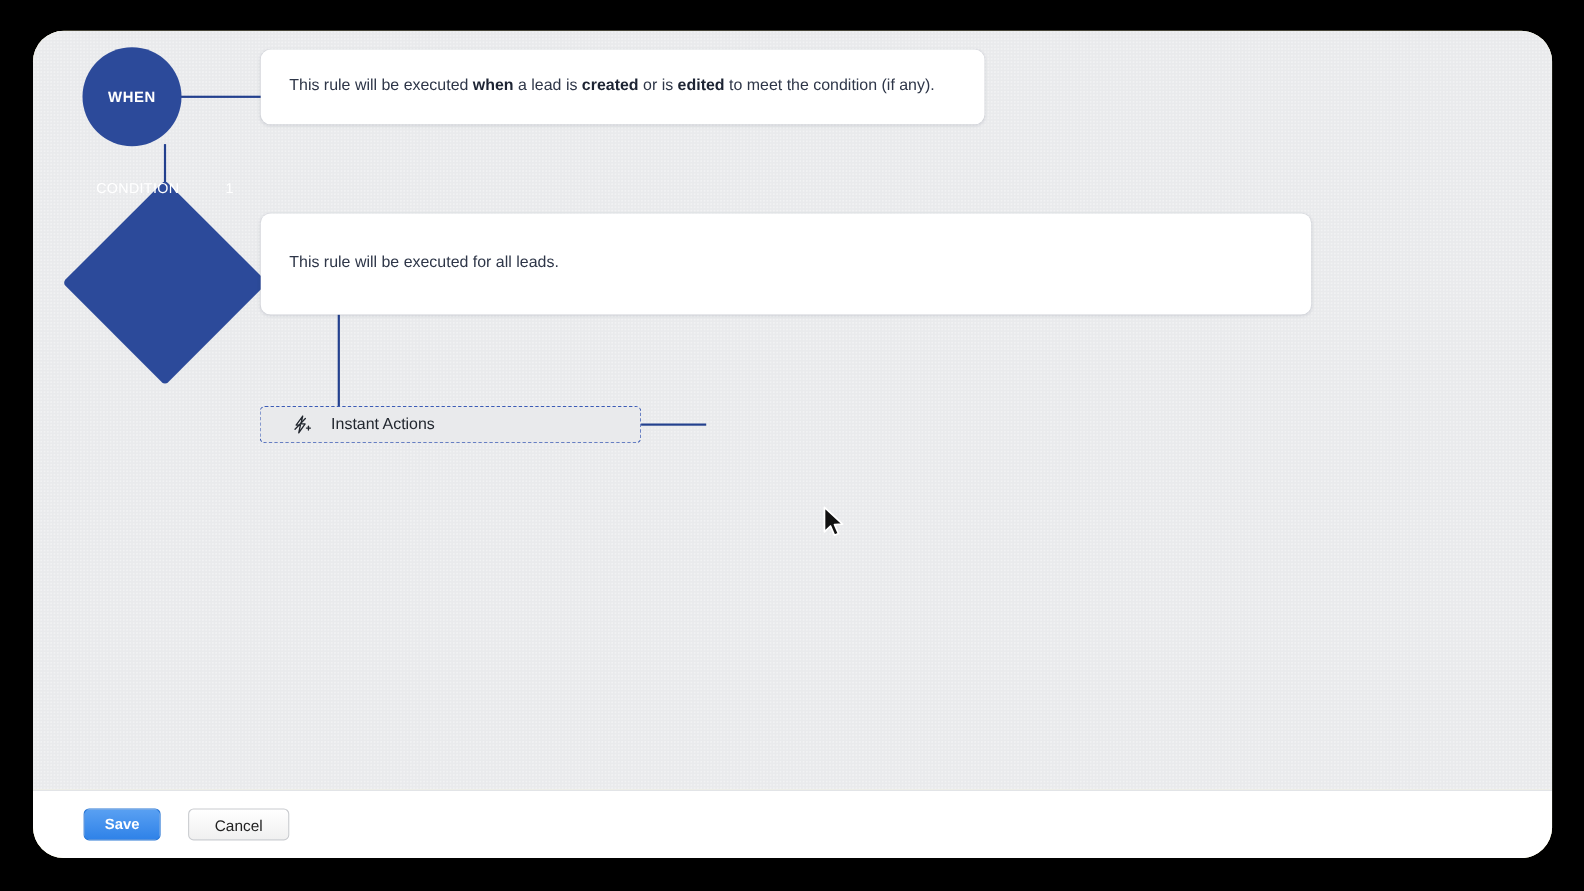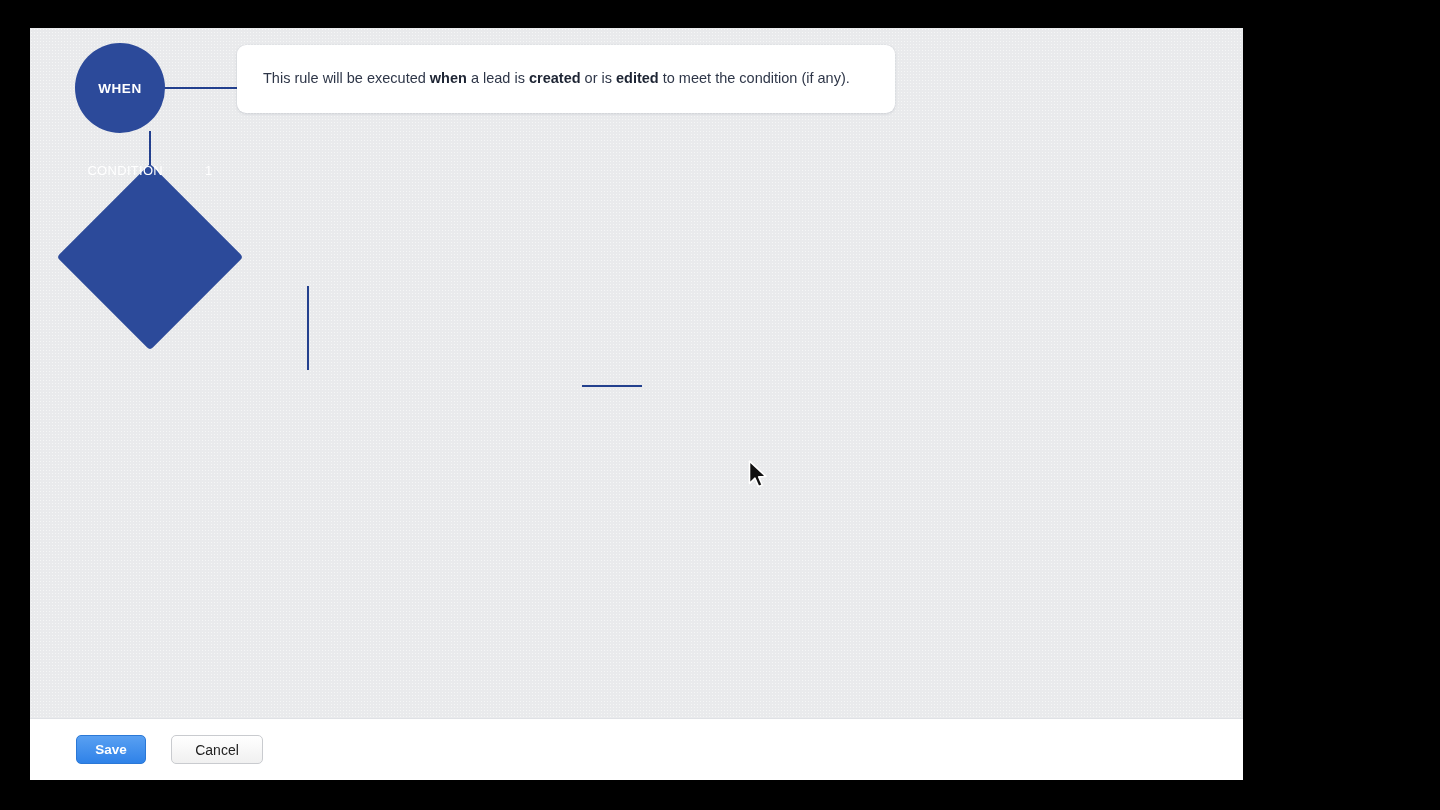--- a/index.html
+++ b/index.html
@@ -11,24 +11,25 @@
     height: 810px;
     background: #000000;
     font-family: "Liberation Sans", sans-serif;
     overflow: hidden;
   }
 
   #app-frame {
     position: absolute;
     left: 30px;
     top: 28px;
-    width: 1213px;
+    width: 1381px;
     height: 752px;
     background: #fef9c3;
     overflow: hidden;
+    border-radius: 28px;
   }
 
   
   #canvas {
     position: absolute;
     left: 0;
     top: 0;
     width: 1381px;
     height: 690px;
     background: #e9eaec;
@@ -223,21 +224,35 @@
         <span>1</span>
       </div>
     </div>
 
     <div class="info-card" id="card-when">
       <div>
         <span>This rule will be executed </span><b>when</b><span> a lead is </span><b>created</b><span> or is </span><b>edited</b><span> to meet the condition (if any).</span>
       </div>
     </div>
 
-
+    <div class="info-card" id="card-cond">
+      <div>This rule will be executed for all leads.</div>
+    </div>
+
+    <div class="action-box" id="box-instant">
+      <span class="action-icon">
+        <svg width="20" height="20" viewBox="0 0 20 20" fill="none" stroke="#22272f" stroke-width="1.2">
+          <path d="M11.2 2.2 L5.2 10.4 L9.1 10.4 L7.6 17.6 L13.4 9.4 L9.6 9.4 Z" stroke-linejoin="round" fill="none"></path>
+          <line x1="4.2" y1="14.2" x2="13.6" y2="4.4" stroke-linecap="round"></line>
+          <line x1="14.6" y1="13.2" x2="18.2" y2="13.2" stroke-linecap="round"></line>
+          <line x1="16.4" y1="11.4" x2="16.4" y2="15.0" stroke-linecap="round"></line>
+        </svg>
+      </span>
+      <span>Instant Actions</span>
+    </div>
 
 
     <div id="mouse-cursor">
       <svg width="22" height="32" viewBox="0 0 22 32">
         <path d="M1.5 1.2 L1.5 23.5 L7.0 18.2 L10.6 26.6 L14.2 25.0 L10.7 16.9 L18.0 16.4 Z" fill="#111111" stroke="#ffffff" stroke-width="1.6" stroke-linejoin="round"></path>
       </svg>
     </div>
 
   </div>
 

